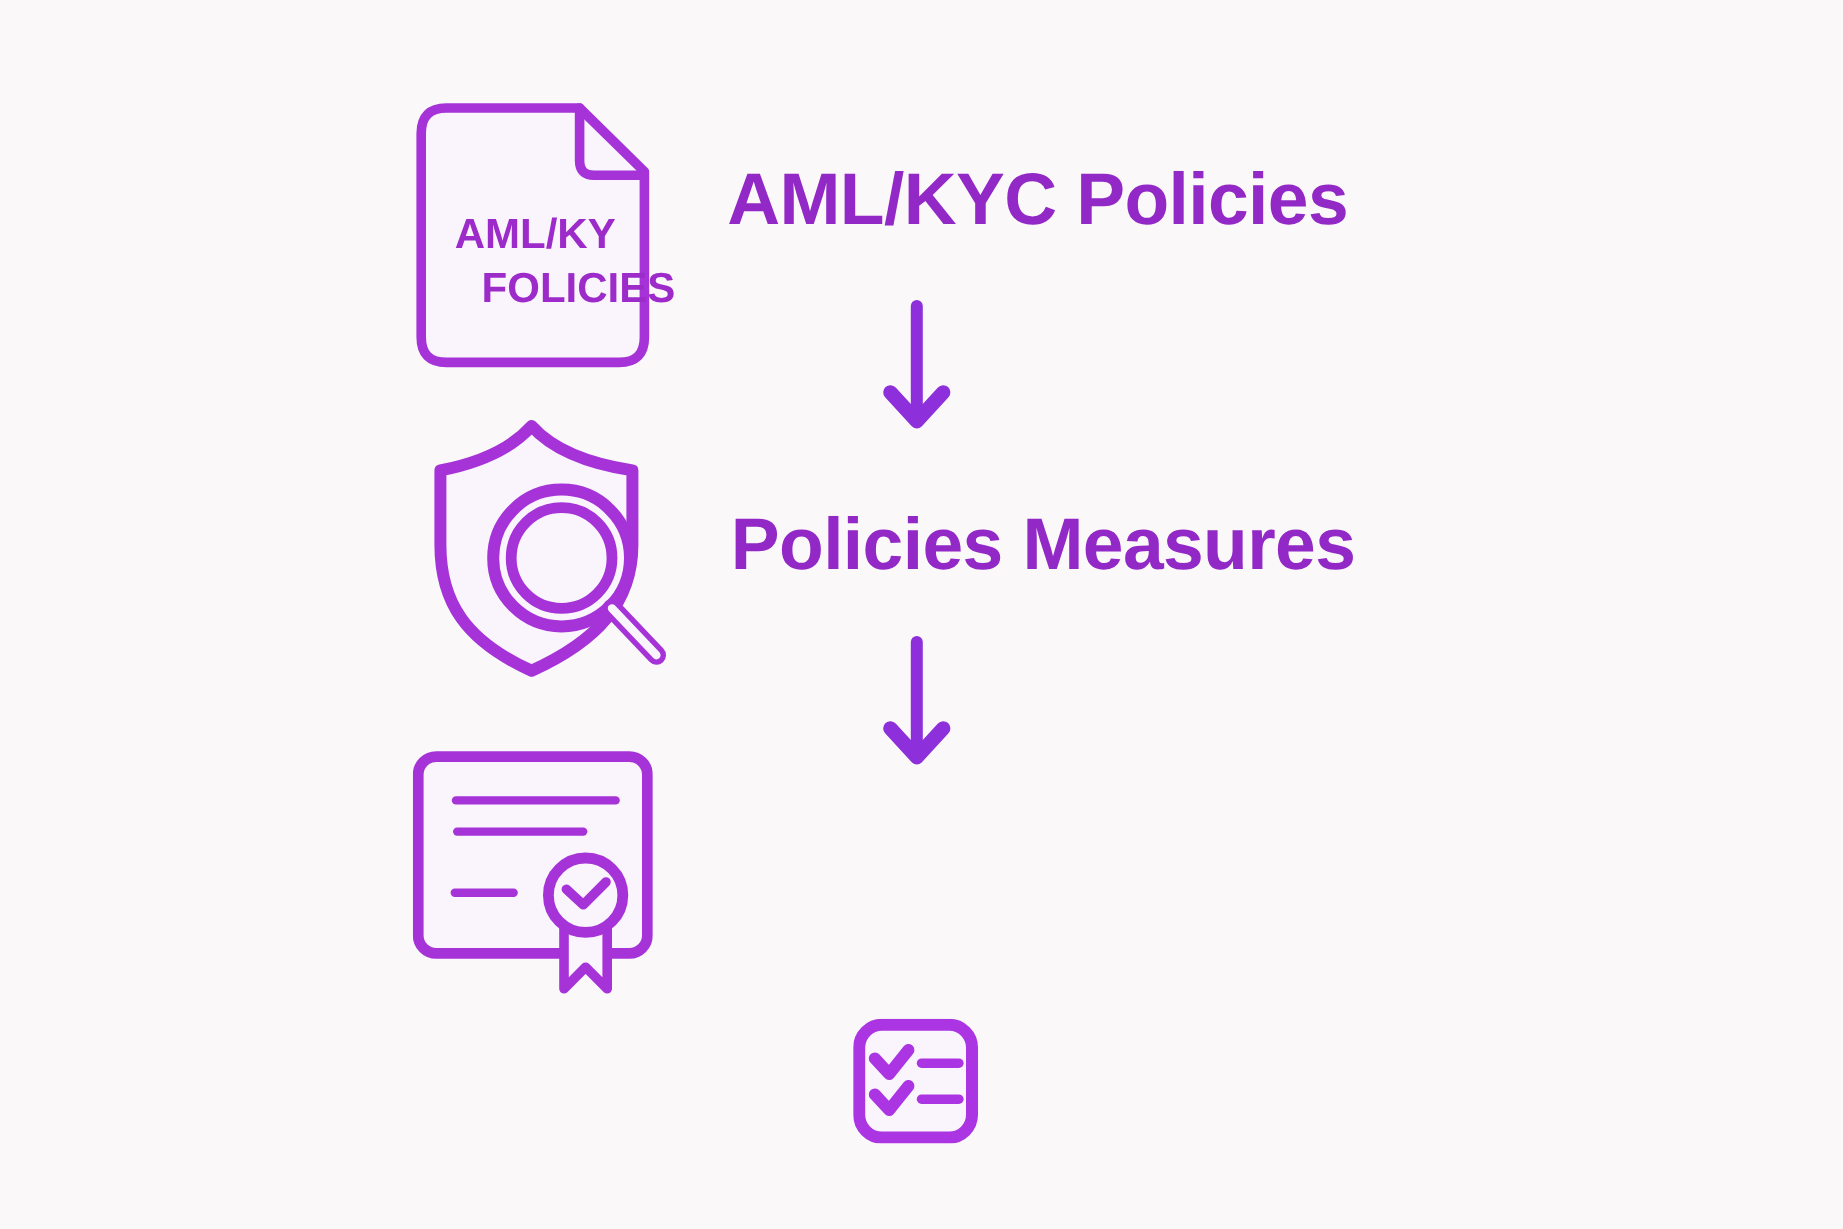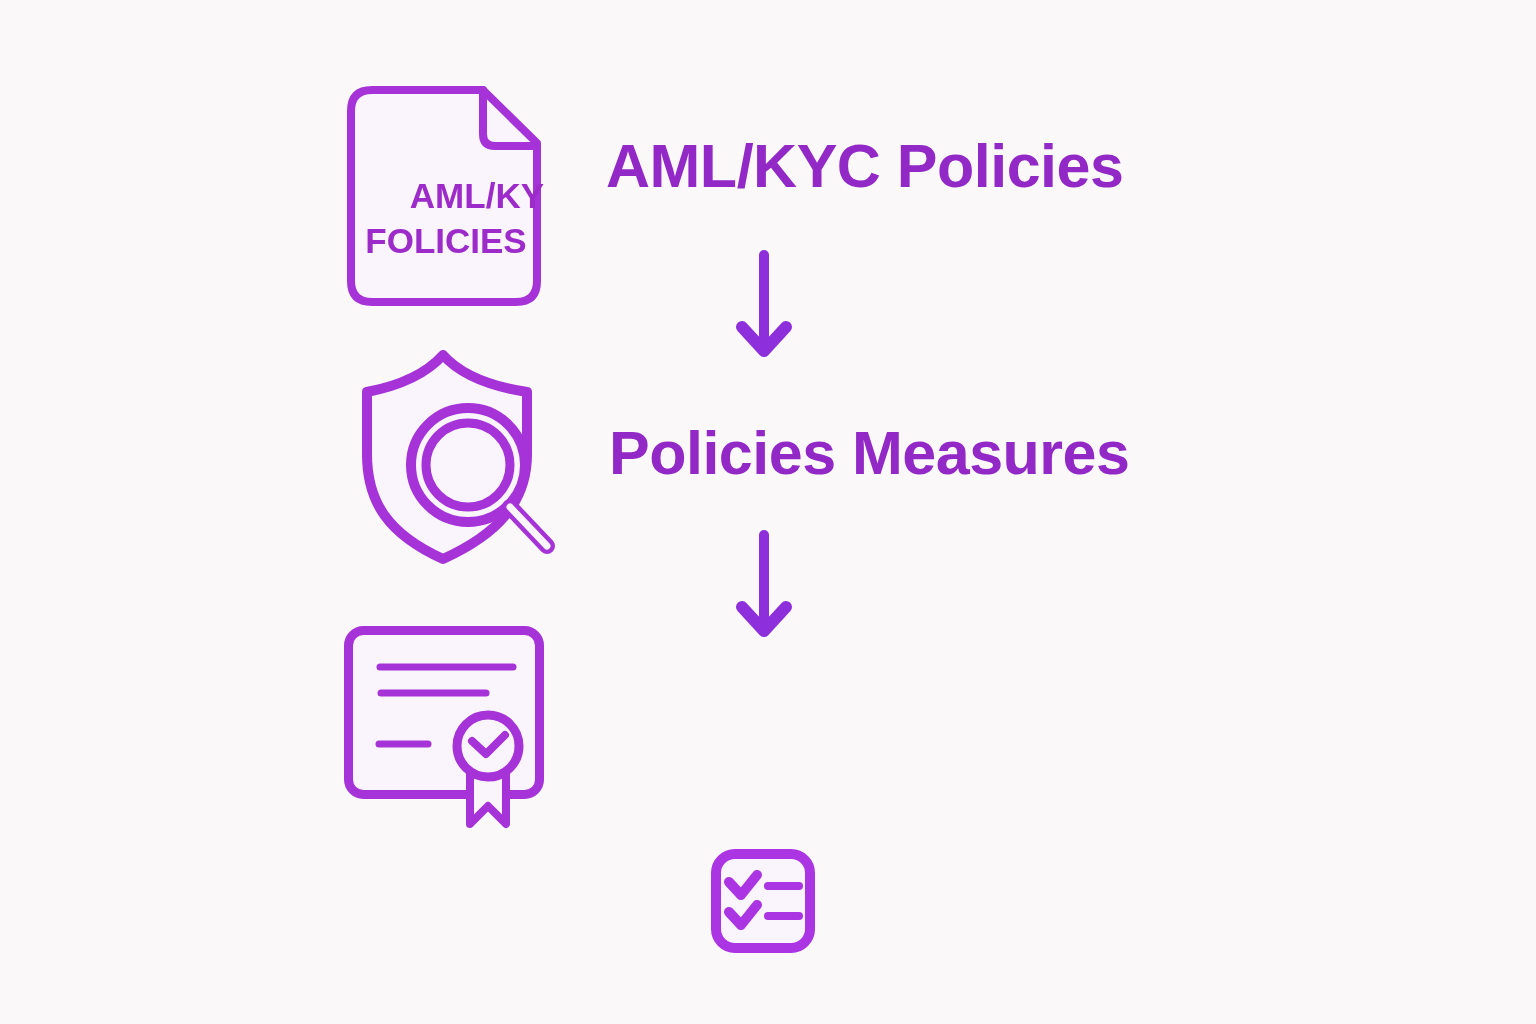--- a/index.html
+++ b/index.html
@@ -41,22 +41,22 @@
   #checklist-icon svg .s,
   #checklist-icon svg .f{stroke:var(--checklist-stroke,#ab34e3);}
 
   
   .doc-label{
     position:absolute;left:2px;width:100%;
     text-align:center;
     color:var(--doc-label,#9c2bc9);
     font-weight:bold;font-size:35px;line-height:1;
   }
-  #doc-label-1{top:93px;text-align:right;}
-  #doc-label-2{top:138px;}
+  #doc-label-1{top:93px;}
+  #doc-label-2{top:138px;padding-left:36px;}
 </style>
 </head>
 <body>
 
 <div class="canvas">
 
   <div class="icon" id="document-icon">
     <svg viewBox="0 0 196 222" aria-hidden="true">
       <path class="f" stroke-width="8" d="M 137,5 H 26 Q 5,5 5,26 V 196 Q 5,217 26,217 H 170 Q 191,217 191,196 V 58 Z"></path>
       <path class="s" stroke-width="8" d="M 137,5 V 49 Q 137,61 149,61 H 189"></path>

